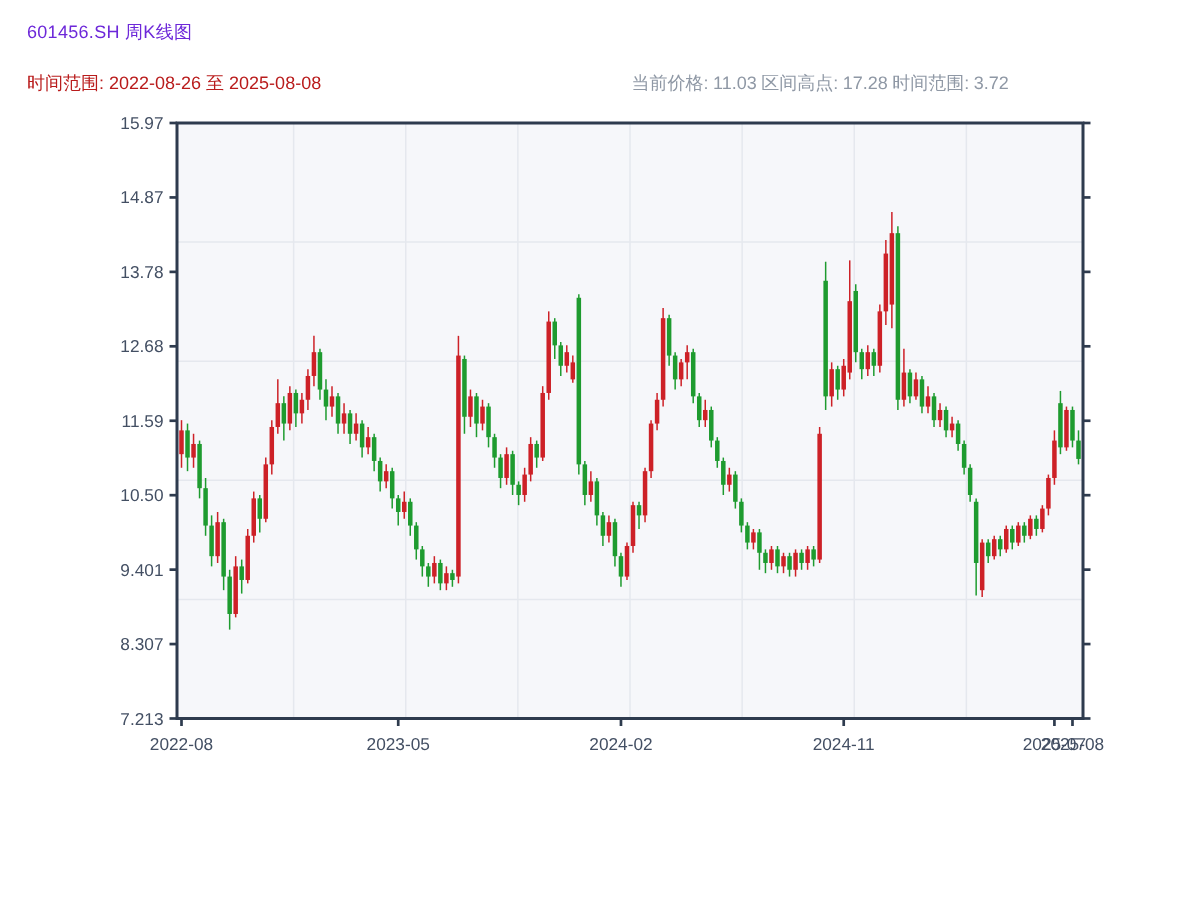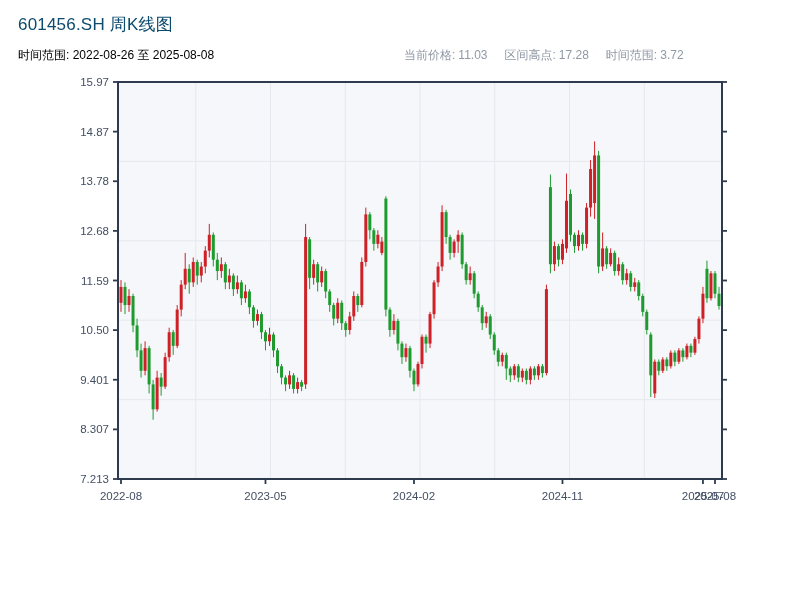--- a/index.html
+++ b/index.html
@@ -1,19 +1,19 @@
 <!DOCTYPE html>
 <html><head>
 <meta charset="utf-8">
 <style>
   html,body{margin:0;padding:0;background:#ffffff;}
   body{width:800px;height:600px;position:relative;font-family:"Liberation Sans","DejaVu Sans",sans-serif;overflow:hidden;}
-  .page-title{position:absolute;left:18px;top:13px;font-size:17px;font-weight:500;color:#0c4a6e;letter-spacing:.2px;}
-  .sub-row{position:absolute;left:18px;top:47px;font-size:12px;color:#000000;}
-  .stats-row{position:absolute;left:401px;top:47px;font-size:12px;color:#8f98a5;display:flex;gap:14px;white-space:nowrap;}
+  .page-title{position:absolute;left:18px;top:13px;font-size:12px;font-weight:500;color:#6d28d9;letter-spacing:.2px;}
+  .sub-row{position:absolute;left:18px;top:47px;font-size:12px;color:#b91c1c;}
+  .stats-row{position:absolute;left:418px;top:47px;font-size:12px;color:#8f98a5;display:flex;white-space:nowrap;}
   .stat span{margin-left:3px;}
   #chart{position:absolute;left:0;top:0;}
   text{font-family:"Liberation Sans","DejaVu Sans",sans-serif;}
 </style>
 </head>
 <body>
 
 <div class="page-title">601456.SH 周K线图</div>
 <div class="sub-row">时间范围: 2022-08-26 至 2025-08-08</div>
 

